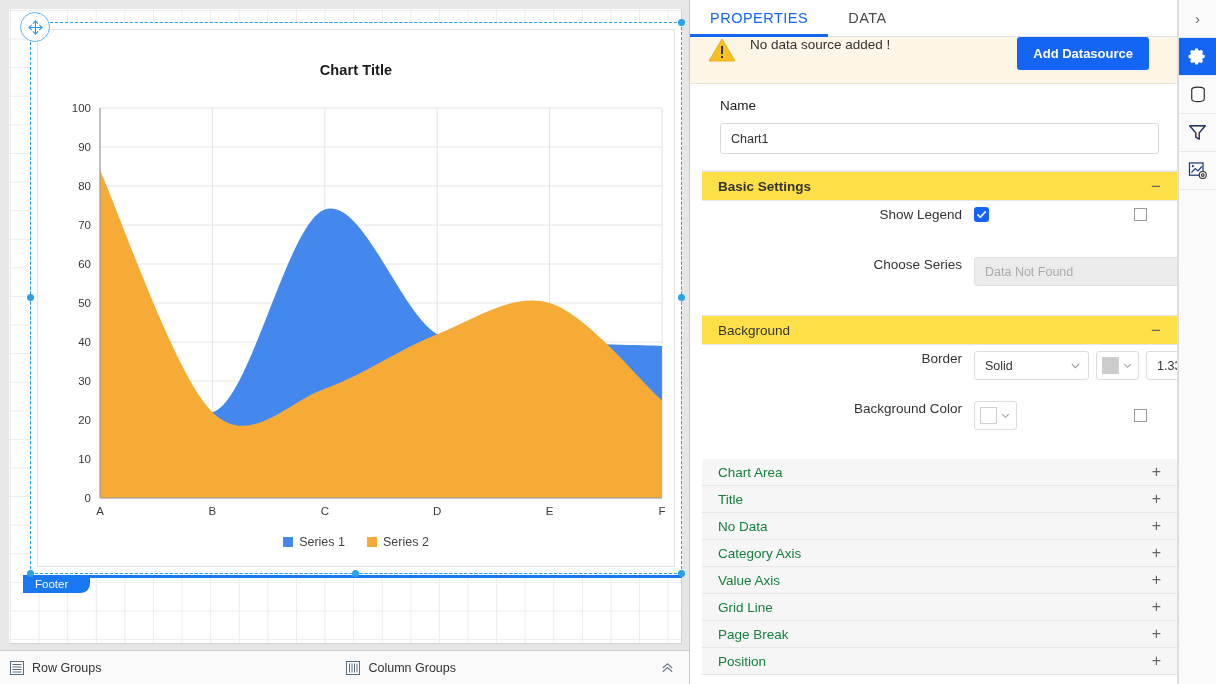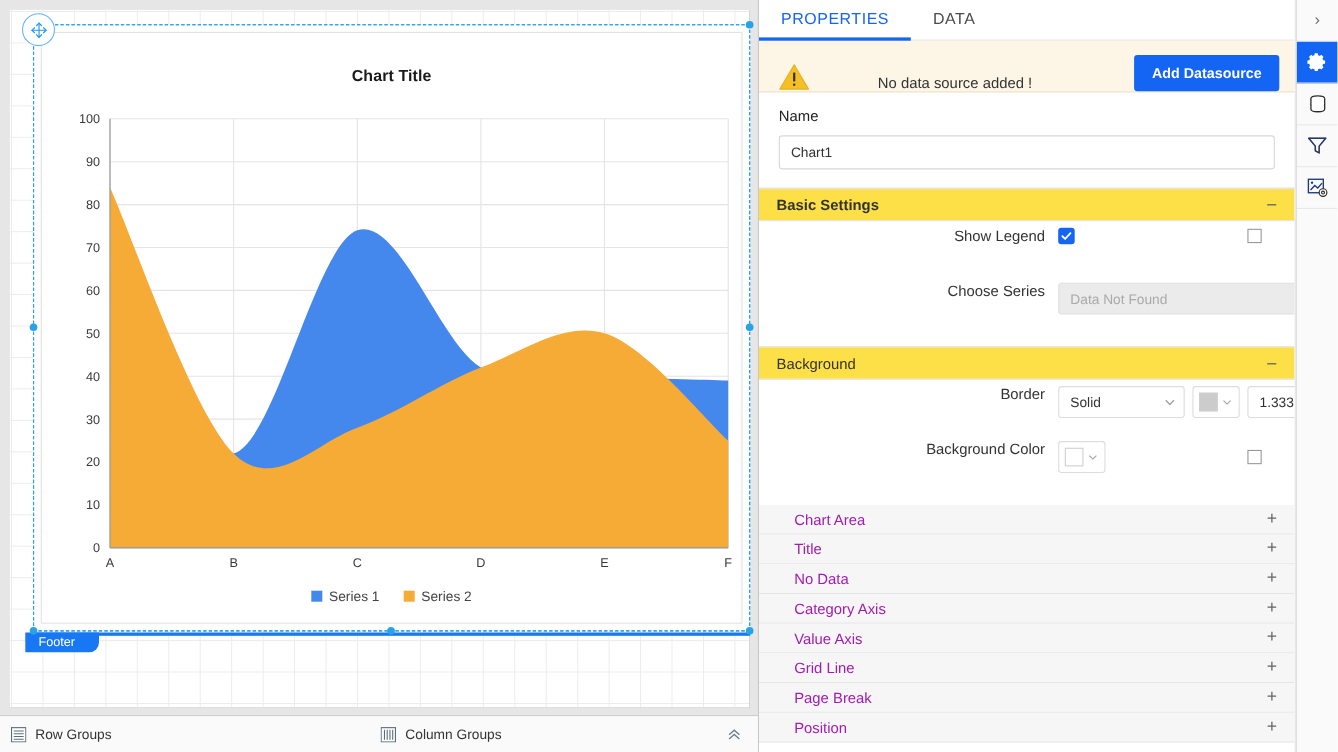--- a/index.html
+++ b/index.html
@@ -134,31 +134,31 @@
   }
   .tab.active { color: #1565f5; }
   .tab.active::after {
     content: ""; position: absolute; left: 0; right: 0; bottom: -1px;
     height: 3px; background: #1565f5;
   }
 
   #ds-banner {
     flex: 0 0 47px; background: #fdf6e6;
     border-bottom: 1px solid #eee3cc;
-    display: flex; align-items: flex-end; padding: 0 14px 0 18px; gap: 48px;
+    display: flex; align-items: flex-start; padding: 0 28px 0 18px;
   }
   #ds-warn-icon { flex: 0 0 auto; line-height: 0; margin-right: 14px; }
   #ds-msg { flex: 1; font-size: 13.5px; color: #333; }
   #add-ds-btn {
     background: #1565f5; color: #fff; border: none; border-radius: 3px;
     padding: 9px 16px; font-size: 13px; font-weight: bold;
     font-family: "Liberation Sans", sans-serif; cursor: pointer;
   }
 
-  #props-scroll { flex: 1; overflow-y: auto; overflow-x: hidden; }
+  #props-scroll { flex: 1; overflow-y: auto; overflow-x: hidden; padding-left: 12px; }
 
   .name-block { padding: 14px 18px 16px; border-bottom: 1px solid #eee; }
   .name-label { font-size: 13.5px; color: #222; margin-bottom: 10px; }
   .name-input {
     width: 100%; height: 31px; padding: 0 10px;
     border: 1px solid #d8d8d8; border-radius: 3px;
     font-size: 12.5px; color: #333; outline: none;
     font-family: "Liberation Sans", sans-serif;
   }
 
@@ -223,21 +223,21 @@
     flex: 1; display: flex; align-items: center; padding-left: 10px;
     font-size: 12.5px; color: #333;
   }
 
   .collapsed-row {
     height: 27px; background: #f6f6f6;
     border-bottom: 1px solid #e6e6e6;
     display: flex; align-items: center; justify-content: space-between;
     padding: 0 16px; cursor: pointer;
   }
-  .collapsed-row .cl { font-size: 13.5px; color: #a21caf; margin-left: 16px; }
+  .collapsed-row .cl { font-size: 13.5px; color: #15803d; }
   .collapsed-row .cp { font-size: 16px; color: #666; line-height: 1; }
 
   
   #icon-rail {
     width: 38px; height: 684px; background: #fafafa;
     border-left: 1px solid #dcdcdc; display: flex; flex-direction: column;
   }
   .rail-btn {
     height: 38px; display: flex; align-items: center; justify-content: center;
     border-bottom: 1px solid #e8e8e8; cursor: pointer; color: #3a3a3a;

